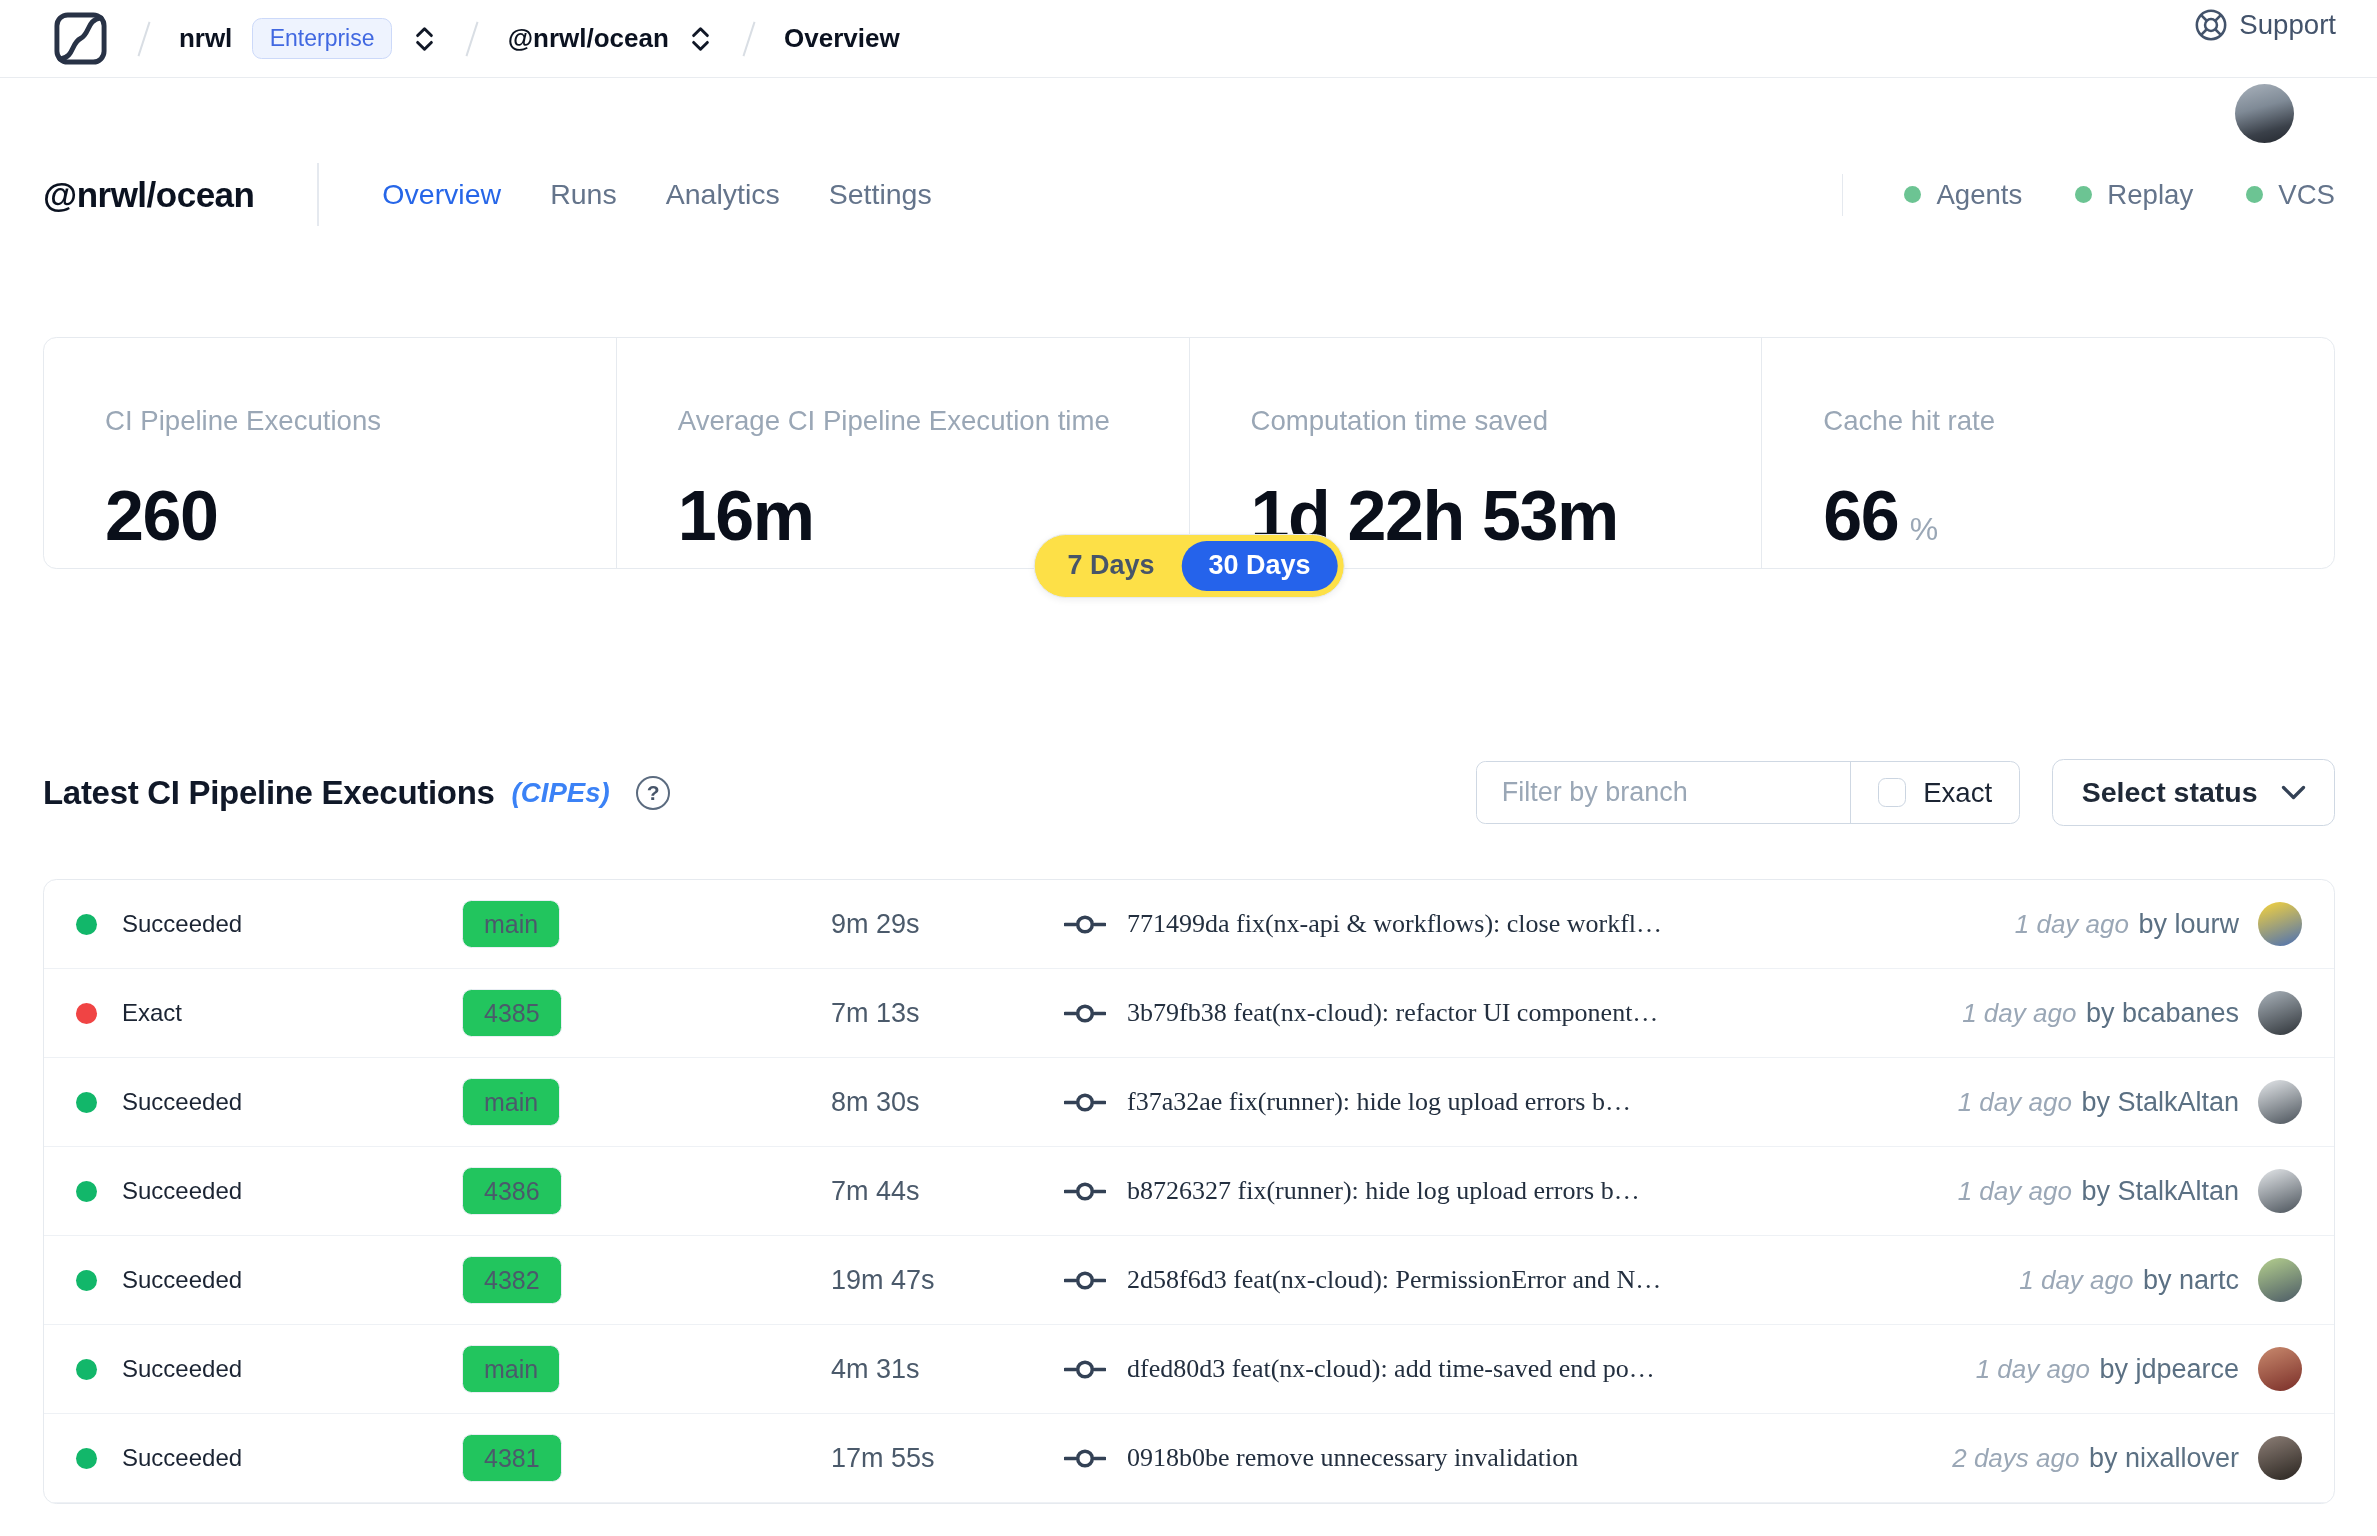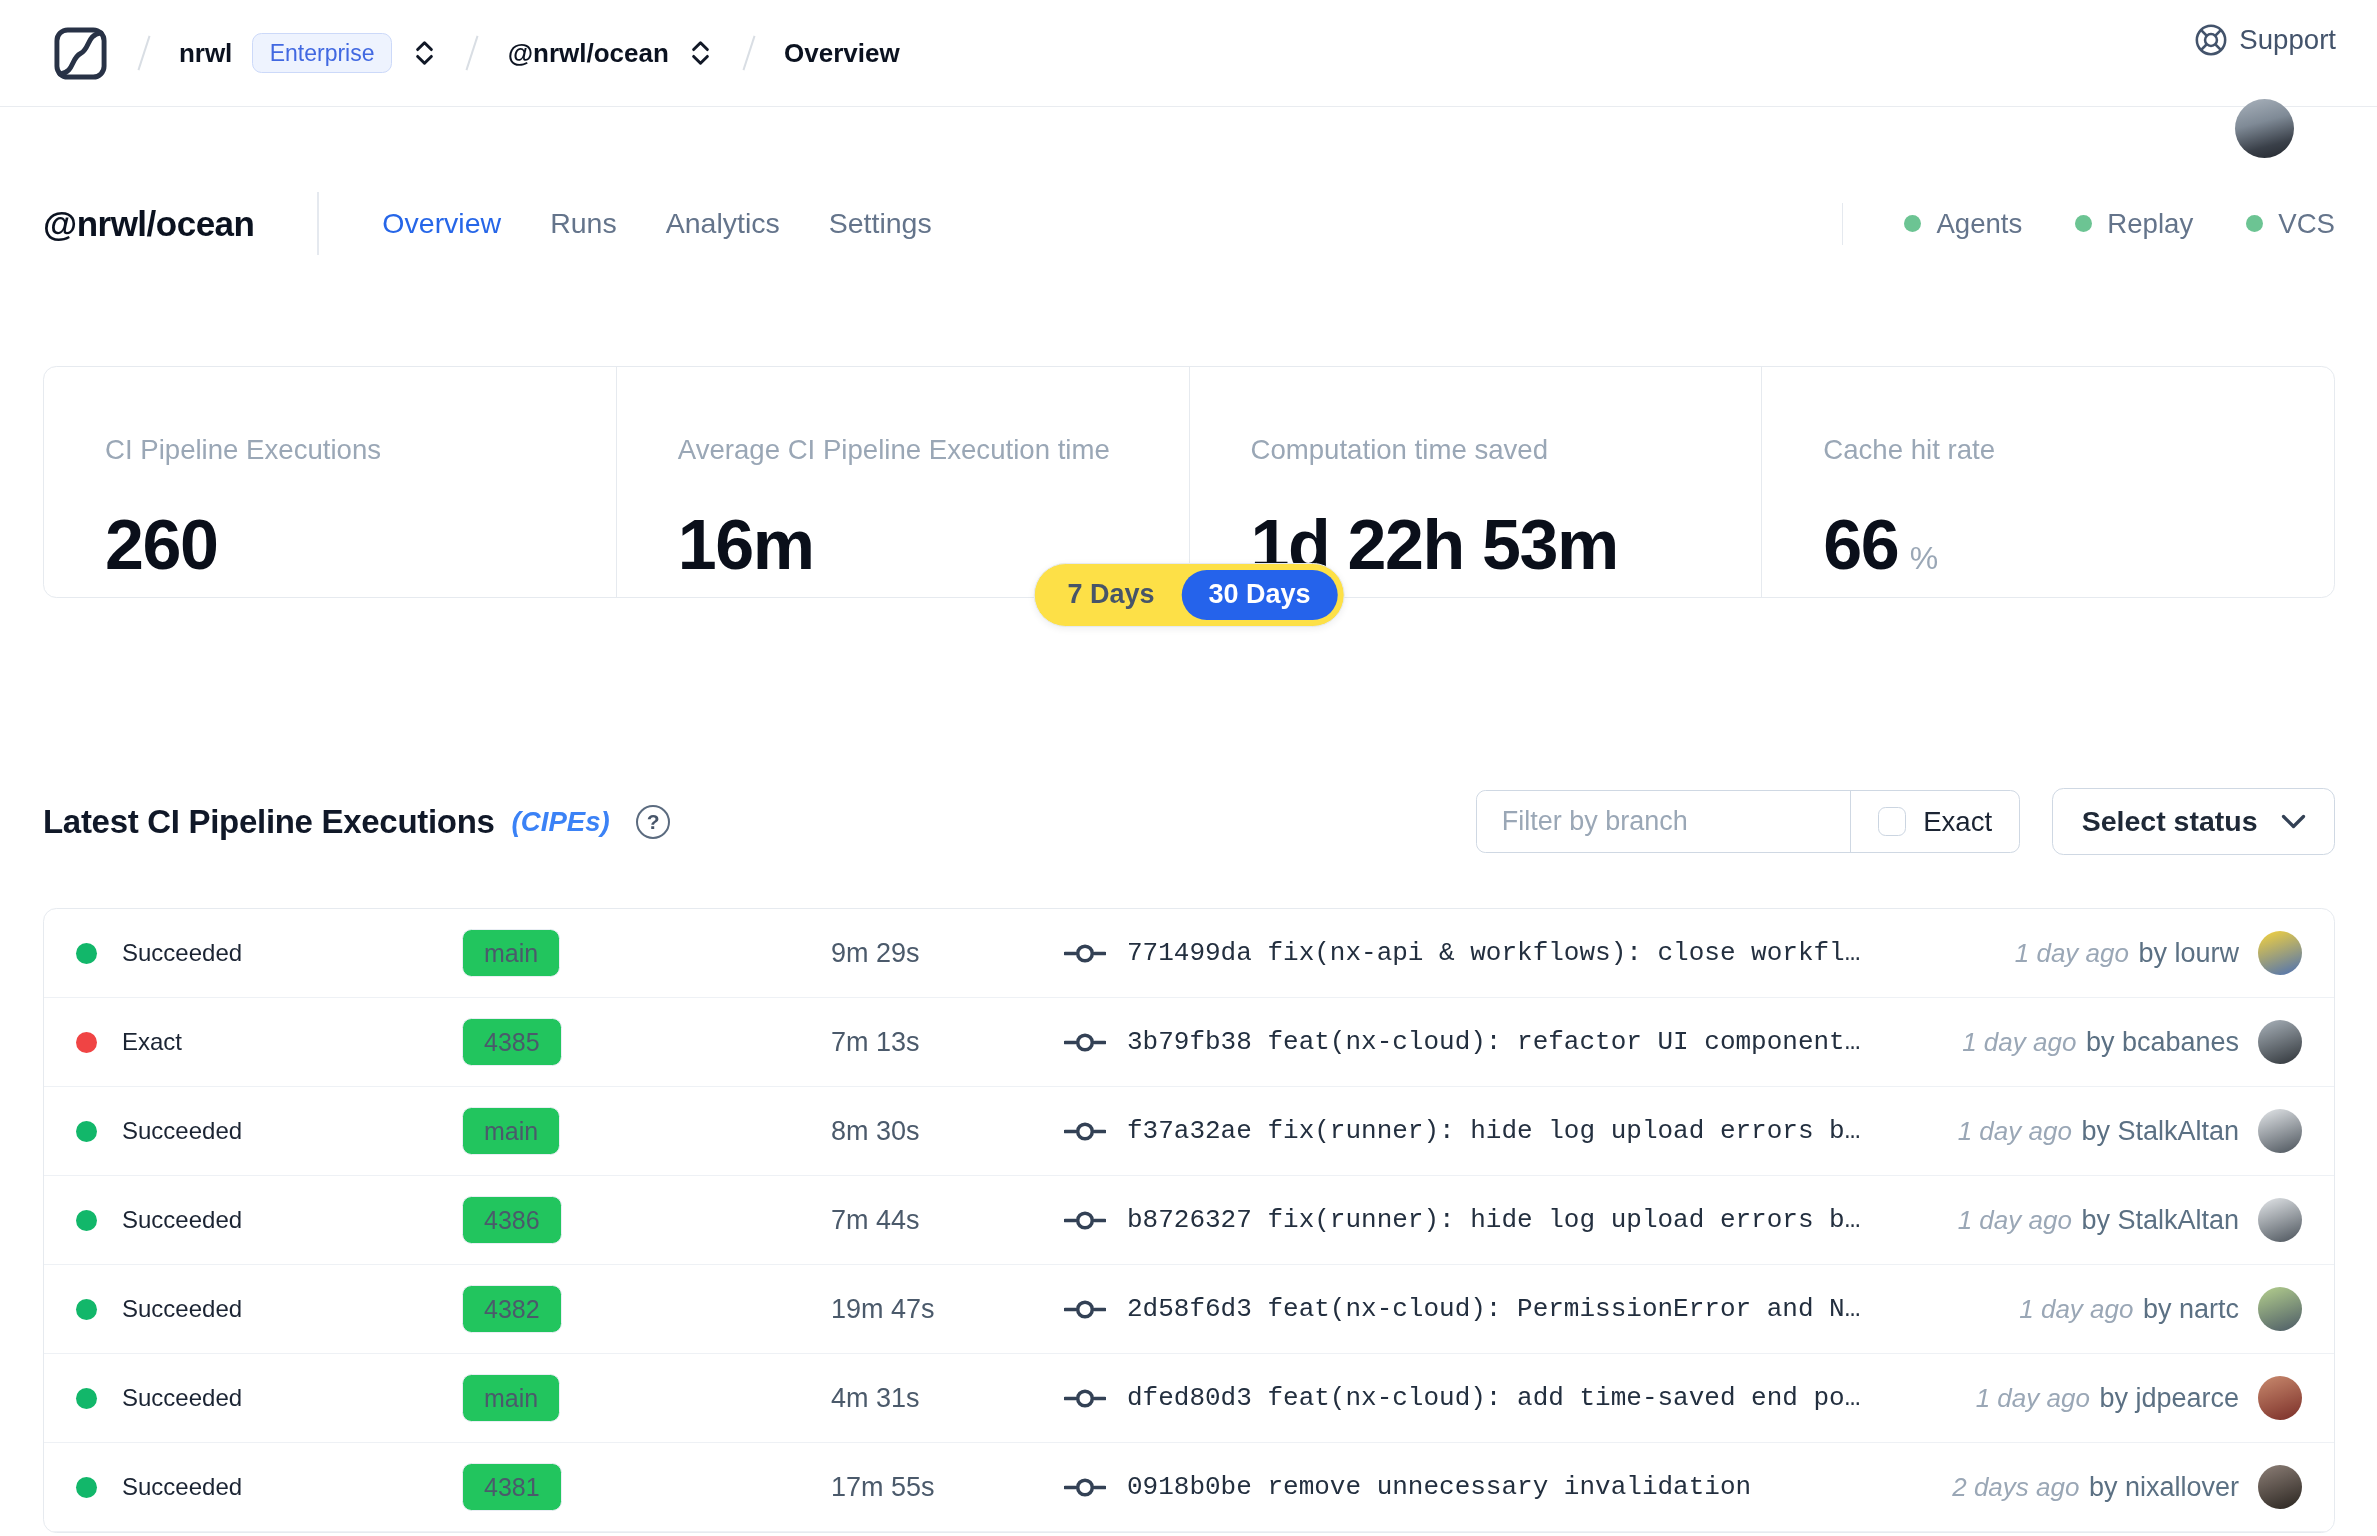--- a/index.html
+++ b/index.html
@@ -1,20 +1,20 @@
 <!DOCTYPE html>
 <html style="font-size:15px"><head>
 <meta charset="utf-8">
 <style>
   * { margin:0; padding:0; box-sizing:border-box; }
   html,body { width:2378px; height:1537px; overflow:hidden; background:#fff;
     font-family:"Liberation Sans", sans-serif; color:#0f172a; }
 
   
-  .topnav { height:107px; display:flex; align-items:center; justify-content:space-between;
+  .topnav { height:78px; display:flex; align-items:center; justify-content:space-between;
     padding:0 42px 0 53px; border-bottom:1.9px solid #e9ecf0; background:#fff; }
   .nav-left { display:flex; align-items:center; gap:25px; }
   .logo { display:flex; }
   .slash { width:1.9px; height:36px; background:#d9dee4; transform:rotate(18deg); margin:0 9.5px; }
   .crumb { font-size:26px; font-weight:700; color:#0b1220; }
   .badge-enterprise { font-size:23px; font-weight:500; color:#4168e1; background:#eef3fe;
     border:1.9px solid #ccd9f9; border-radius:9.5px; padding:5.7px 17px; margin-left:-5.7px; }
   .updown { display:flex; margin-left:-5.7px; }
   .nav-right { display:flex; align-items:center; gap:42px;flex-direction:column; }
   .nav-link { font-size:27.6px; font-weight:500; color:#43536b; text-decoration:none; cursor:pointer; }
@@ -79,21 +79,21 @@
   .cipe-table { margin:53px 43px 0; border:1.9px solid #e6eaef; border-radius:13.3px; background:#fff; overflow:hidden; }
   .row { height:89px; display:flex; align-items:center; padding:0 32px; border-bottom:1.9px solid #eef1f5; cursor:pointer; }
   .col-status { width:386px; display:flex; align-items:center; gap:25px; }
   .status-dot { width:21px; height:21px; border-radius:50%; flex:none; }
   .status-label { font-size:24px; font-weight:500; color:#1b2433; }
   .col-branch { width:369px; }
   .branch-badge { display:inline-block; font-size:25px; color:#4b5a6b; background:#22c55e;
     border:1.9px solid #eaeef4; border-radius:9.5px; padding:8.6px 21px; min-width:82px; text-align:center; }
   .col-duration { width:233px; font-size:27px; color:#4b5a6b; }
   .col-commit { flex:1; display:flex; align-items:center; gap:21px; min-width:0; overflow:hidden; }
-  .commit-text { font-family:Liberation Mono, monospace; font-size:26px; color:#232f3f; white-space:nowrap; }
+  .commit-text { font-family:Liberation Serif, serif; font-size:26px; color:#232f3f; white-space:nowrap; }
   .col-meta { display:flex; align-items:center; margin-left:23px; flex:none; }
   .time-ago { font-size:26px; font-style:italic; color:#9aa7b6; }
   .author { font-size:27px; color:#5b7083; margin-left:9.5px; }
   .row-avatar { width:44px; height:44px; margin-left:19px; flex:none; }
 </style>
 </head>
 <body>
 
 <header class="topnav">
   <div class="nav-left">

